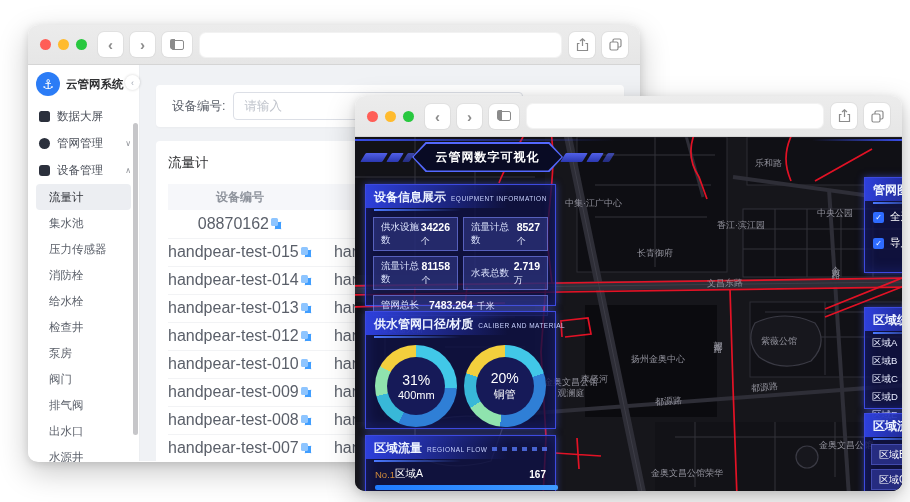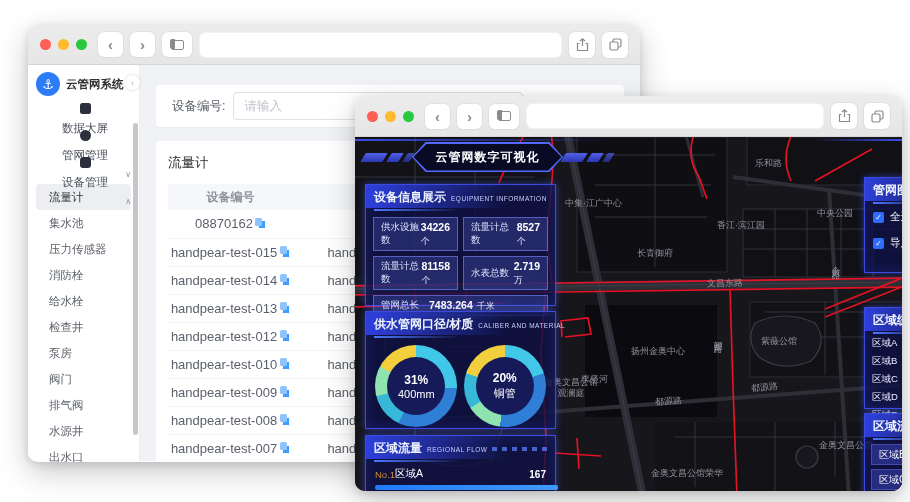--- a/index.html
+++ b/index.html
@@ -32,21 +32,21 @@
   .bsidebar { width:112px; background:#fff; border-right:1px solid #eceef1; position:relative; flex:none; }
   .blogo { height:38px; display:flex; align-items:center; gap:6px; padding:0 8px; }
   .blogo .logoc { width:24px; height:24px; border-radius:50%; background:#2b7cf6; color:#fff;
     display:flex; align-items:center; justify-content:center; font-size:13px; flex:none; }
   .blogo .lt { font-size:11.5px; font-weight:bold; color:#303133; white-space:nowrap; }
   .collapse { position:absolute; right:-1px; top:10px; width:15px; height:15px; border-radius:50%;
     background:#fff; box-shadow:0 0 3px rgba(0,0,0,.18); color:#a2a8b3; font-size:9px;
     display:flex; align-items:center; justify-content:center; }
   .bmenu { list-style:none; }
   .bmenu li { height:27px; display:flex; align-items:center; gap:7px; padding:0 8px 0 11px;
-    font-size:11.5px; color:#4a4f59; cursor:pointer;flex-direction:column; }
+    font-size:11.5px; color:#4a4f59; cursor:pointer; }
   .mic { width:11px; height:11px; background:#2b303c; flex:none; }
   .mic.sq { border-radius:2.5px; } .mic.ci { border-radius:50%; } .mic.dv { border-radius:3px; }
   .chev { margin-left:auto; font-size:8px; color:#909399; }
   .bsub { list-style:none; }
   .bsub li { height:26px; line-height:26px; margin:0 8px; padding-left:13px; font-size:11.5px;
     color:#5a5f69; border-radius:4px; cursor:pointer; white-space:nowrap; }
   .bsub li.on { background:#eceef2; color:#2f3238; }
   .bscroll { position:absolute; right:1px; top:58px; width:5px; height:312px; background:#c6c6c9; border-radius:3px; }
   .bmain { flex:1; background:#f0f2f5; padding:20px 16px 0; overflow:hidden; }
   .fcard { background:#fff; border-radius:4px; height:42px; display:flex; align-items:center;
@@ -54,21 +54,21 @@
   .flabel { font-size:12.5px; color:#5a5f69; white-space:nowrap; }
   .finput { height:28px; width:290px; border:1px solid #dcdfe6; border-radius:4px; padding:0 10px;
     font-size:12.5px; color:#333; outline:none; }
   .finput::placeholder { color:#c0c4cc; }
   .tcard { background:#fff; border-radius:4px; padding:13px 12px; height:330px; }
   .ttitle { font-size:13.5px; color:#303133; margin-bottom:12px; }
   .tbl { border-collapse:collapse; }
   .tbl th { width:125px; height:26px; background:#f6f7fa; font-size:12px; color:#8e939c;
     font-weight:bold; text-align:center; }
   .tbl th.c2, .tbl td.c2 { width:175px; }
-  .tbl td { height:28px; font-size:13px; color:#5a5f69; text-align:center;
+  .tbl td { height:28px; font-size:16px; color:#5a5f69; text-align:center;
     border-bottom:1px solid #f2f3f5; white-space:nowrap; }
   .cpy { display:inline-block; width:8px; height:9px; background:#409eff; border:1px solid #fff;
     border-radius:1.5px; position:relative; margin-left:5px; vertical-align:-1px; }
   .cpy::before { content:''; position:absolute; left:-3.5px; top:-3.5px; width:7px; height:8px;
     background:#8ec5ff; border-radius:1.5px; }
 
   
   .fwin { left:355px; top:96px; width:547px; height:395px; }
   .fwin .chrome { height:41px; }
   .fdash { position:relative; height:354px; background:#141418; overflow:hidden; }
@@ -110,21 +110,21 @@
   .cell .num { color:#fff; font-weight:bold; font-size:10.5px; line-height:1.2; text-align:left; }
   .cell .unit { font-weight:normal; font-size:9px; color:#e8ecff; }
   .cell.full { grid-column:1/3; min-height:21px; justify-content:flex-start; gap:10px; }
   .cell.full .num { display:flex; gap:4px; align-items:baseline; }
 
   .donuts { display:flex; justify-content:space-around; padding:7px 6px; }
   .donut { width:82px; height:82px; border-radius:50%; position:relative; }
   .donut::after { content:''; position:absolute; inset:12px; background:#161a58; border-radius:50%; }
   .dtxt { position:absolute; inset:0; z-index:2; display:flex; flex-direction:column;
     align-items:center; justify-content:center; color:#fff; }
-  .dtxt .p { font-size:12px; font-weight:bold; }
+  .dtxt .p { font-size:14px; font-weight:normal; }
   .dtxt .l { font-size:11px; margin-top:1px; }
 
   .frow { display:flex; align-items:center; padding:5px 9px 1px; font-size:10.5px; }
   .frow .rk { color:#cf8a3b; font-size:9.5px; }
   .frow .nm { color:#fff; }
   .frow .vl { margin-left:auto; color:#fff; font-weight:bold; font-size:10px; }
   .fbar { height:5px; background:linear-gradient(90deg,#1f7bff,#3f9bff); border-radius:2px; margin:3px 9px 2px; }
 
   .chkrow { display:flex; align-items:center; gap:6px; padding:6px 8px; }
   .chk { width:11px; height:11px; background:#2e6bff; border-radius:2px; color:#fff; font-size:8px;
@@ -194,22 +194,22 @@
         <ul class="bsub">
           <li class="on">流量计</li>
           <li>集水池</li>
           <li>压力传感器</li>
           <li>消防栓</li>
           <li>给水栓</li>
           <li>检查井</li>
           <li>泵房</li>
           <li>阀门</li>
           <li>排气阀</li>
+          <li>出水口</li>
           <li>水源井</li>
-          <li>出水口</li>
         </ul>
         <div class="bscroll"></div>
       </div>
       <div class="bmain">
         <div class="fcard">
           <span class="flabel">设备编号:</span>
           <input class="finput" value="" placeholder="请输入" style="">
         </div>
         <div class="tcard">
           <div class="ttitle">流量计</div>
@@ -351,21 +351,21 @@
         </g>
       </svg>
 
       <div class="mlabel" style="left:400px;top:20px">乐和路</div>
       <div class="mlabel" style="left:210px;top:60px">中集·江广中心</div>
       <div class="mlabel" style="left:362px;top:82px">香江·滨江园</div>
       <div class="mlabel" style="left:462px;top:70px">中央公园</div>
       <div class="mlabel" style="left:282px;top:110px">长青御府</div>
       <div class="mlabel" style="left:352px;top:140px;transform:rotate(-1deg)">文昌东路</div>
       <div class="mlabel v" style="left:474px;top:122px">合力路</div>
-      <div class="mlabel" style="left:276px;top:208px">扬州金奥中心</div>
+      <div class="mlabel" style="left:276px;top:216px">扬州金奥中心</div>
       <div class="mlabel" style="left:406px;top:198px">紫薇公馆</div>
       <div class="mlabel" style="left:226px;top:236px">李坚河</div>
       <div class="mlabel two" style="left:188px;top:240px">金奥文昌公馆观澜庭</div>
       <div class="mlabel" style="left:300px;top:258px;transform:rotate(-4deg)">都源路</div>
       <div class="mlabel" style="left:396px;top:244px;transform:rotate(-5deg)">都源路</div>
       <div class="mlabel v" style="left:356px;top:196px">望都路</div>
       <div class="mlabel" style="left:296px;top:330px">金奥文昌公馆荣华</div>
       <div class="mlabel" style="left:464px;top:302px">金奥文昌公馆</div>
       <div class="mlabel" style="left:24px;top:186px">仙女庙大桥</div>
 

